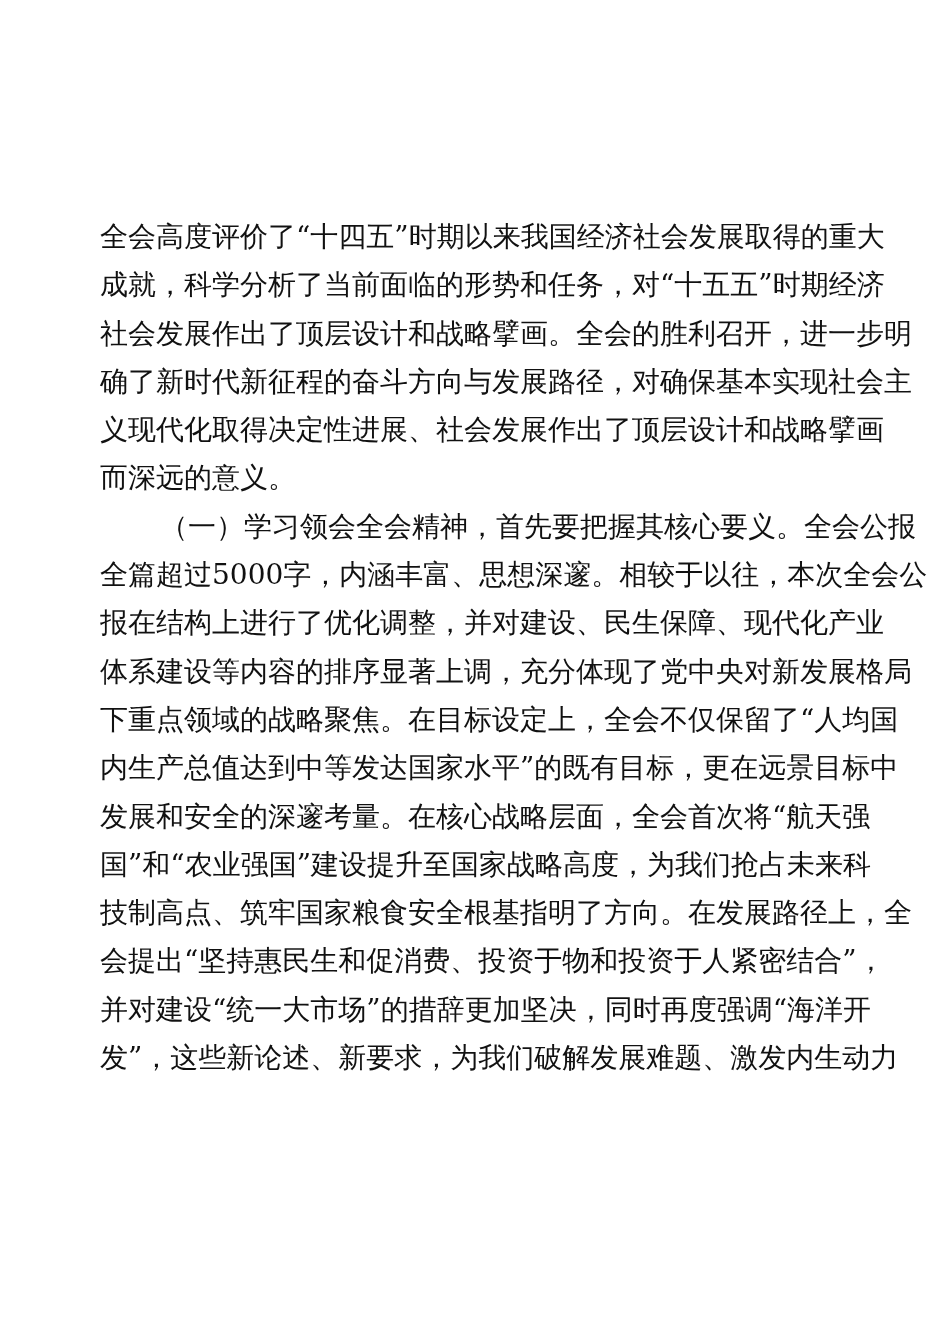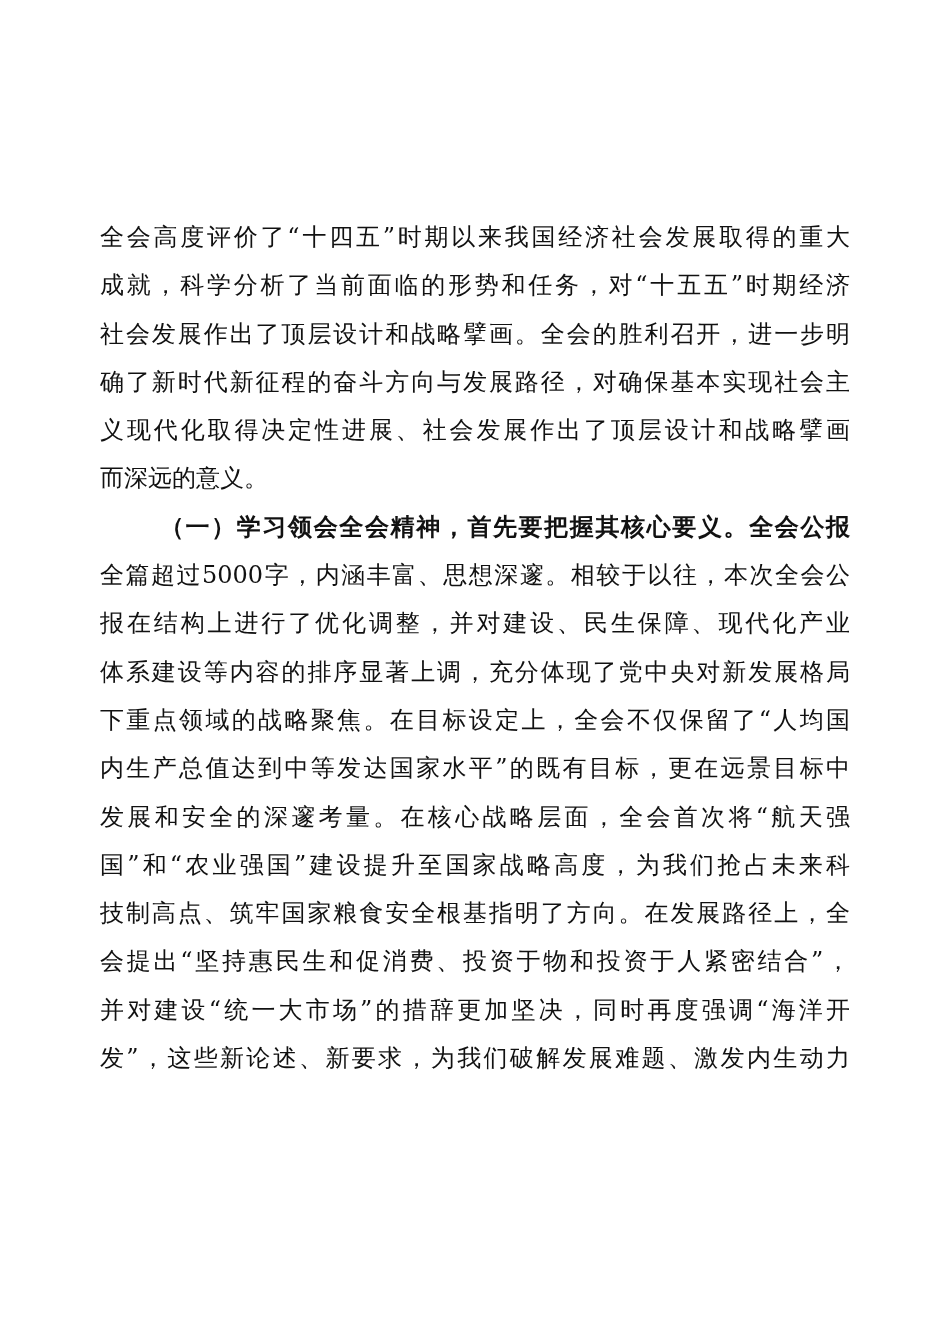--- a/index.html
+++ b/index.html
@@ -20,42 +20,41 @@
       width: 950px;
       height: 1344px;
       background: #ffffff;
     }
     .body-text {
       position: absolute;
       left: 100px;
       top: 213px;
       width: 750px;
       font-family: "DejaVu Serif", "Liberation Serif", serif;
-      font-size: 24px;
+      font-size: 28px;
       color: #111111;
     }
     .paragraph {
       margin: 0;
       padding: 0;
     }
     .line {
       display: block;
       height: 48.3px;
       line-height: 48.3px;
       white-space: nowrap;
       text-align: justify;
       text-align-last: justify;
       letter-spacing: 0;
     }
     .line.last {
       text-align-last: left;
     }
     .line.indent {
       padding-left: 60px;
-      font-weight: bold;
     }
   </style>
 </head>
 <body>
 
 <div class="page">
   <div class="body-text">
 
     <div class="paragraph">
       <span class="line">全会高度评价了“十四五”时期以来我国经济社会发展取得的重大</span>

